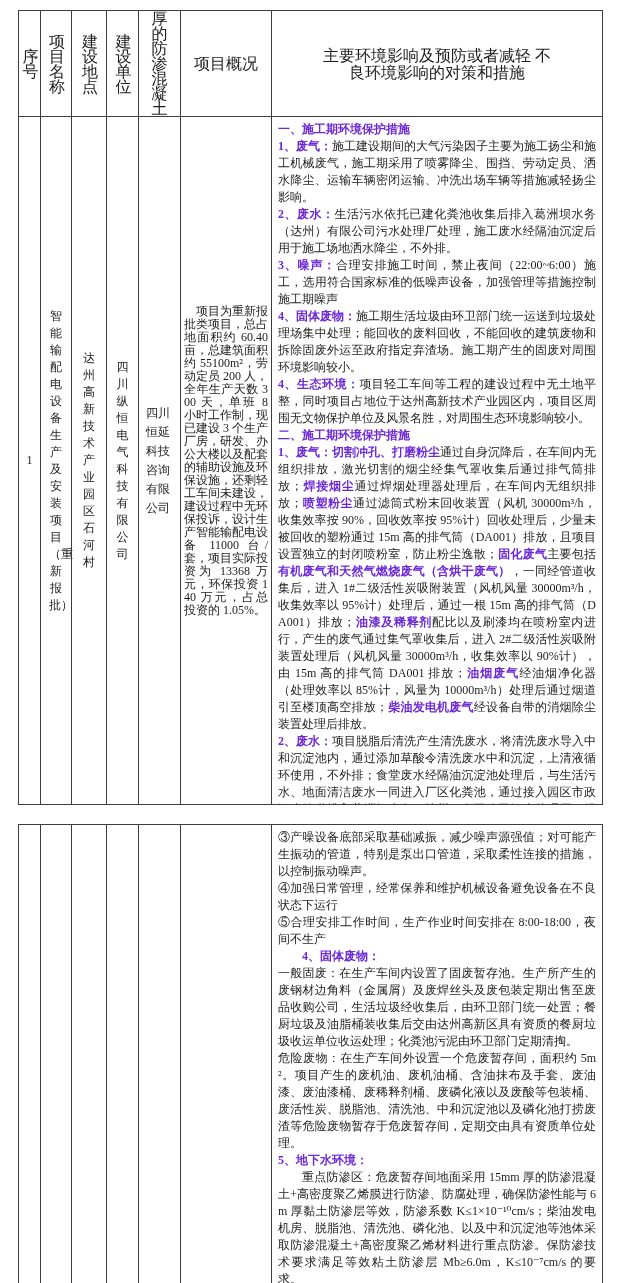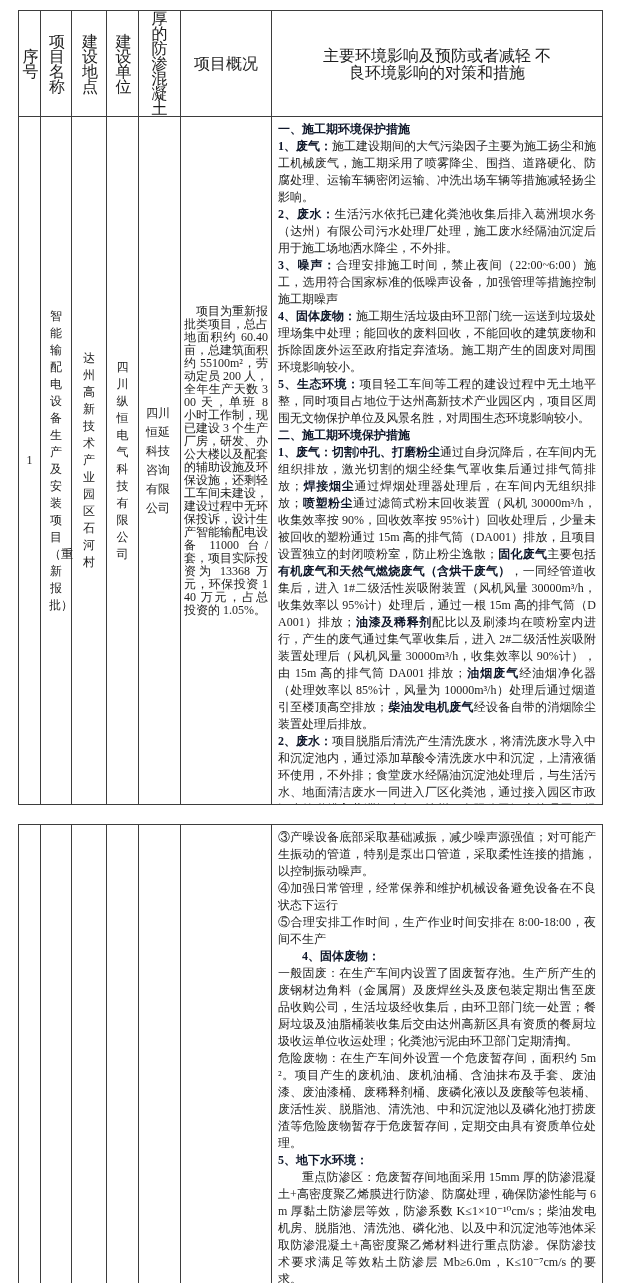--- a/index.html
+++ b/index.html
@@ -95,21 +95,21 @@
   }
   #table1 .measures-cell{height:687px;}
   #table2 .measures-cell{height:482px;}
   .para{
     font-size:12px;
     line-height:17px;
     text-align:justify;
     word-break:break-all;
   }
   .para.indent{text-indent:2em;}
-  .para b{font-weight:bold;color:#0f172a;}
+  .para b{font-weight:bold;color:#6d28d9;}
 
   td.top{vertical-align:top;}
 </style>
 </head>
 <body>
 
 <table class="doc" id="table1">
   <colgroup>
     <col class="c-no">
       <col class="c-name">
@@ -160,25 +160,25 @@
       <div class="vtext2">四川恒延科技咨询有限公司</div>
     </td>
     <td class="top">
       <div class="overview-cell">
         <div class="overview-text">项目为重新报批类项目，总占地面积约 60.40 亩，总建筑面积约 55100m²，劳动定员 200 人，全年生产天数 300 天，单班 8 小时工作制，现已建设 3 个生产厂房，研发、办公大楼以及配套的辅助设施及环保设施，还剩轻工车间未建设，建设过程中无环保投诉，设计生产智能输配电设备 11000 台/套，项目实际投资为 13368 万元，环保投资 140 万元，占总投资的 1.05%。</div>
       </div>
     </td>
     <td class="top">
       <div class="measures-cell">
             <div class="para"><b>一、施工期环境保护措施</b></div>
-            <div class="para"><b>1、废气：</b><span>施工建设期间的大气污染因子主要为施工扬尘和施工机械废气，施工期采用了喷雾降尘、围挡、道路硬化、防腐处理、运输车辆密闭运输、冲洗出场车辆等措施减轻扬尘影响。</span></div>
+            <div class="para"><b>1、废气：</b><span>施工建设期间的大气污染因子主要为施工扬尘和施工机械废气，施工期采用了喷雾降尘、围挡、劳动定员、洒水降尘、运输车辆密闭运输、冲洗出场车辆等措施减轻扬尘影响。</span></div>
             <div class="para"><b>2、废水：</b><span>生活污水依托已建化粪池收集后排入葛洲坝水务（达州）有限公司污水处理厂处理，施工废水经隔油沉淀后用于施工场地洒水降尘，不外排。</span></div>
             <div class="para"><b>3、噪声：</b><span>合理安排施工时间，禁止夜间（22:00~6:00）施工，选用符合国家标准的低噪声设备，加强管理等措施控制施工期噪声</span></div>
             <div class="para"><b>4、固体废物：</b><span>施工期生活垃圾由环卫部门统一运送到垃圾处理场集中处理；能回收的废料回收，不能回收的建筑废物和拆除固废外运至政府指定弃渣场。施工期产生的固废对周围环境影响较小。</span></div>
-            <div class="para"><b>5、生态环境：</b><span>项目轻工车间等工程的建设过程中无土地平整，同时项目占地位于达州高新技术产业园区内，项目区周围无文物保护单位及风景名胜，对周围生态环境影响较小。</span></div>
+            <div class="para"><b>4、生态环境：</b><span>项目轻工车间等工程的建设过程中无土地平整，同时项目占地位于达州高新技术产业园区内，项目区周围无文物保护单位及风景名胜，对周围生态环境影响较小。</span></div>
             <div class="para"><b>二、施工期环境保护措施</b></div>
             <div class="para"><b>1、废气：切割冲孔、打磨粉尘</b><span>通过自身沉降后，在车间内无组织排放，激光切割的烟尘经集气罩收集后通过排气筒排放；</span><b>焊接烟尘</b><span>通过焊烟处理器处理后，在车间内无组织排放；</span><b>喷塑粉尘</b><span>通过滤筒式粉末回收装置（风机 30000m³/h，收集效率按 90%，回收效率按 95%计）回收处理后，少量未被回收的塑粉通过 15m 高的排气筒（DA001）排放，且项目设置独立的封闭喷粉室，防止粉尘逸散；</span><b>固化废气</b><span>主要包括</span><b>有机废气和天然气燃烧废气（含烘干废气）</b><span>，一同经管道收集后，进入 1#二级活性炭吸附装置（风机风量 30000m³/h，收集效率以 95%计）处理后，通过一根 15m 高的排气筒（DA001）排放；</span><b>油漆及稀释剂</b><span>配比以及刷漆均在喷粉室内进行，产生的废气通过集气罩收集后，进入 2#二级活性炭吸附装置处理后（风机风量 30000m³/h，收集效率以 90%计），由 15m 高的排气筒 DA001 排放；</span><b>油烟废气</b><span>经油烟净化器（处理效率以 85%计，风量为 10000m³/h）处理后通过烟道引至楼顶高空排放；</span><b>柴油发电机废气</b><span>经设备自带的消烟除尘装置处理后排放。</span></div>
             <div class="para"><b>2、废水：</b><span>项目脱脂后清洗产生清洗废水，将清洗废水导入中和沉淀池内，通过添加草酸令清洗废水中和沉淀，上清液循环使用，不外排；食堂废水经隔油沉淀池处理后，与生活污水、地面清洁废水一同进入厂区化粪池，通过接入园区市政污水管道排入葛洲坝水务（达州）有限公司污水处理厂，经处理后达到《城镇污水处理厂污染物排放标准》（GB18918-2002）一级 A 标后排入州河。</span></div>
           </div>
     </td>
   </tr>
 </tbody>
   </table>
 
 <table class="doc" id="table2">

